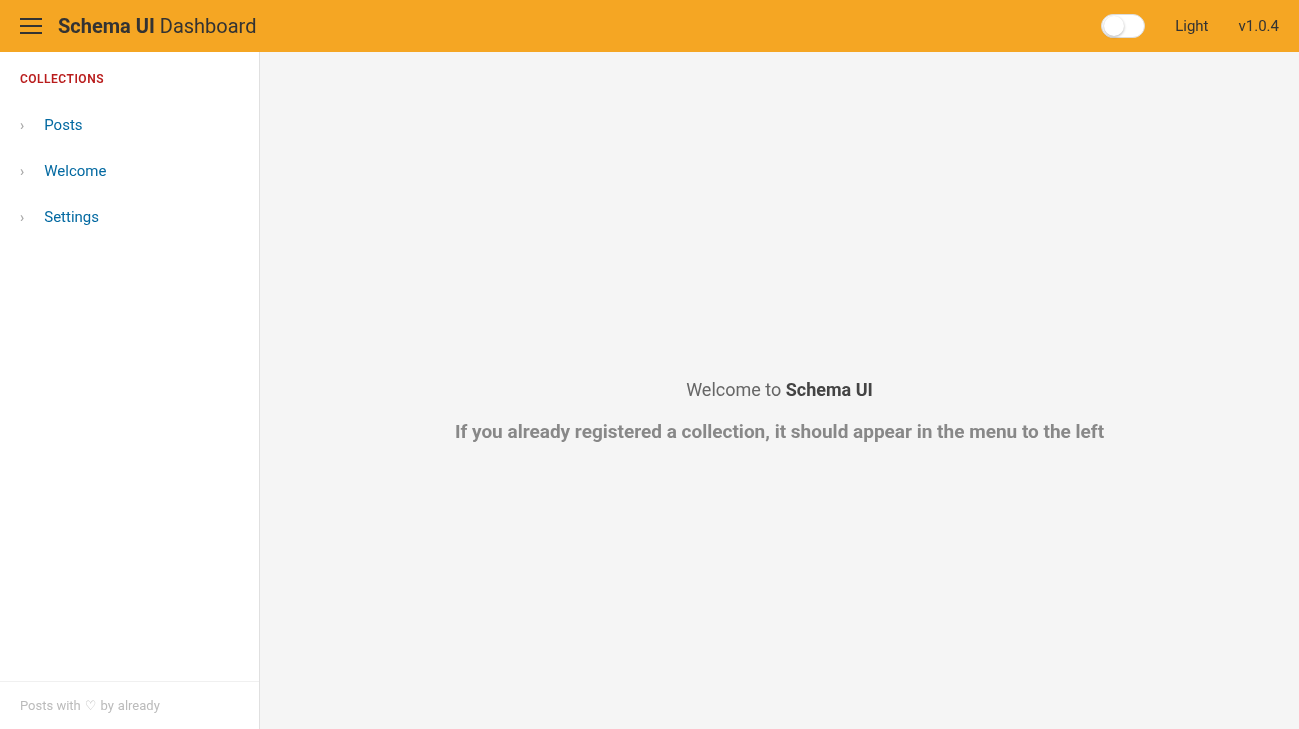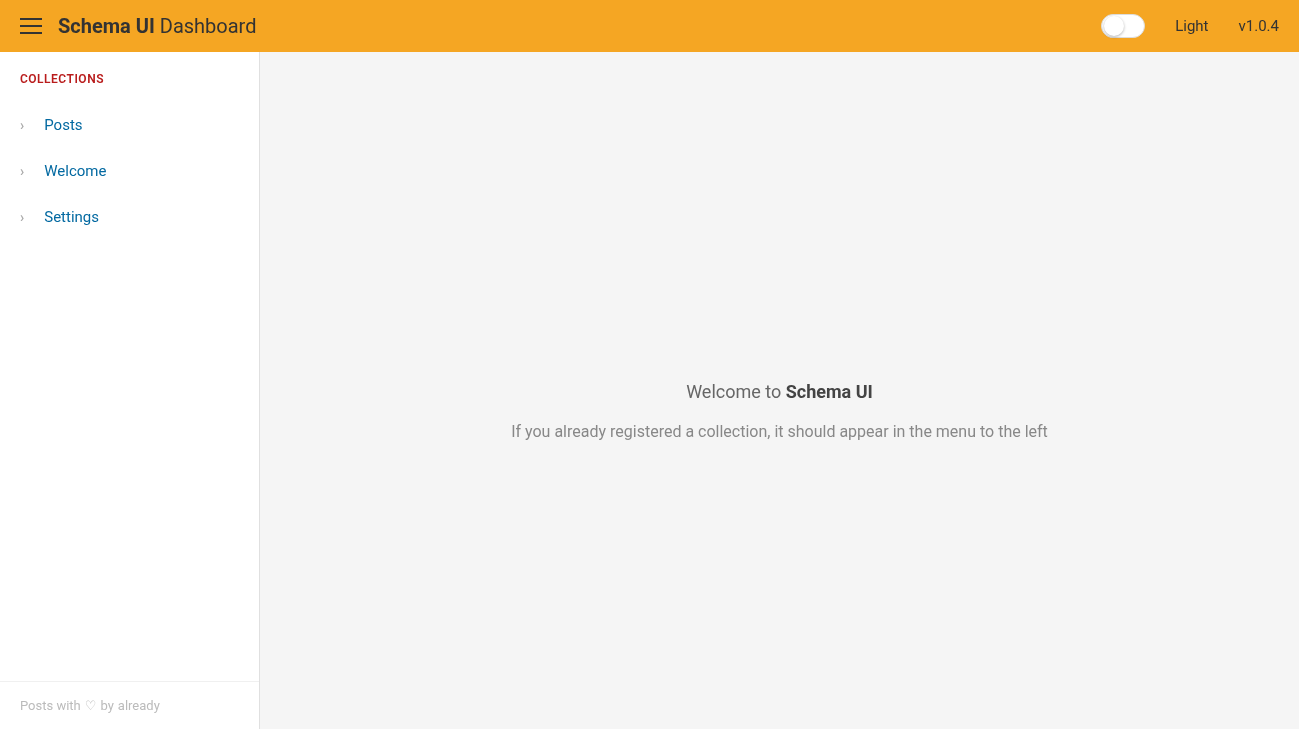--- a/index.html
+++ b/index.html
@@ -186,23 +186,23 @@
       margin-bottom: 20px;
       font-weight: 400;
     }
 
     .welcome-text strong {
       font-weight: 700;
       color: #444;
     }
 
     .welcome-subtitle {
-      font-size: 16px;
+      font-size: 19px;
       color: #888;
-      font-weight: 400;
+      font-weight: 700;
     }
   </style>
 </head>
 <body>
 
 <header class="header">
   <div class="header-left">
     <div class="hamburger-icon">
       <span></span>
       <span></span>

